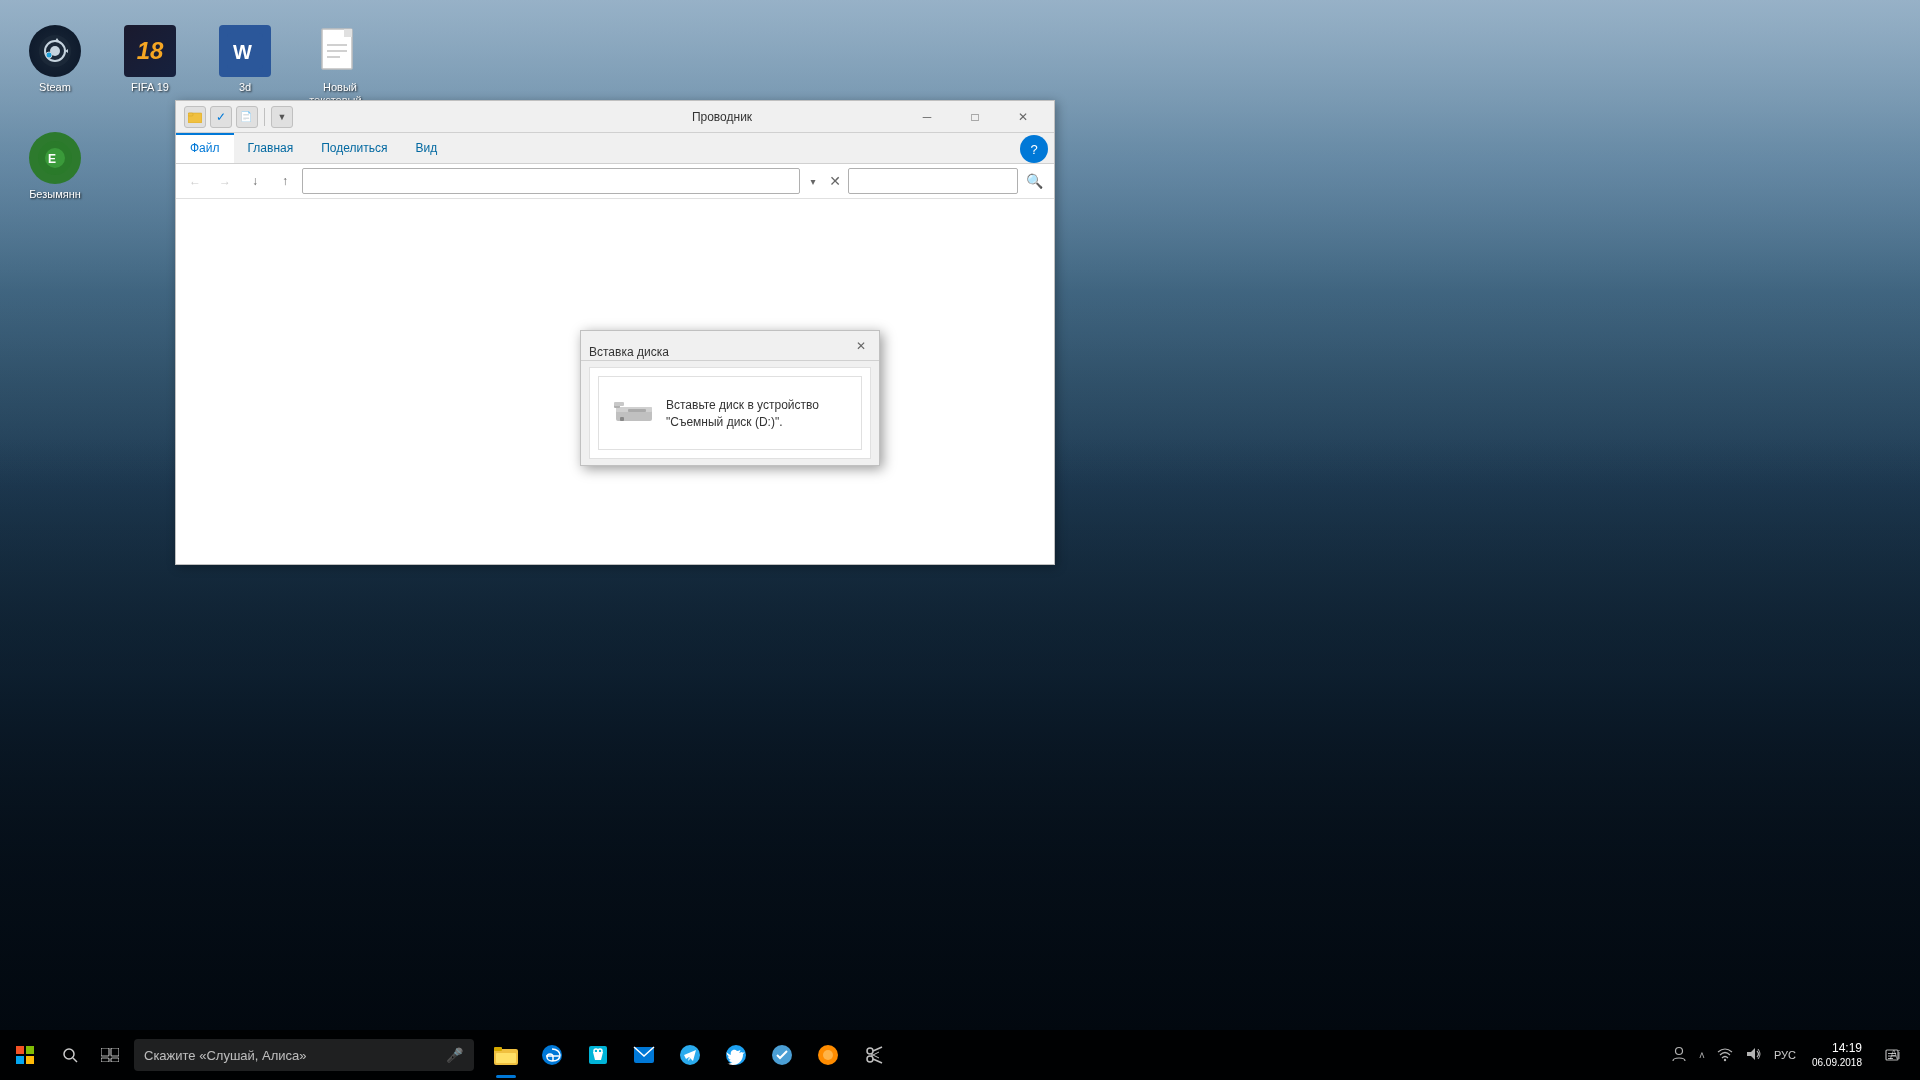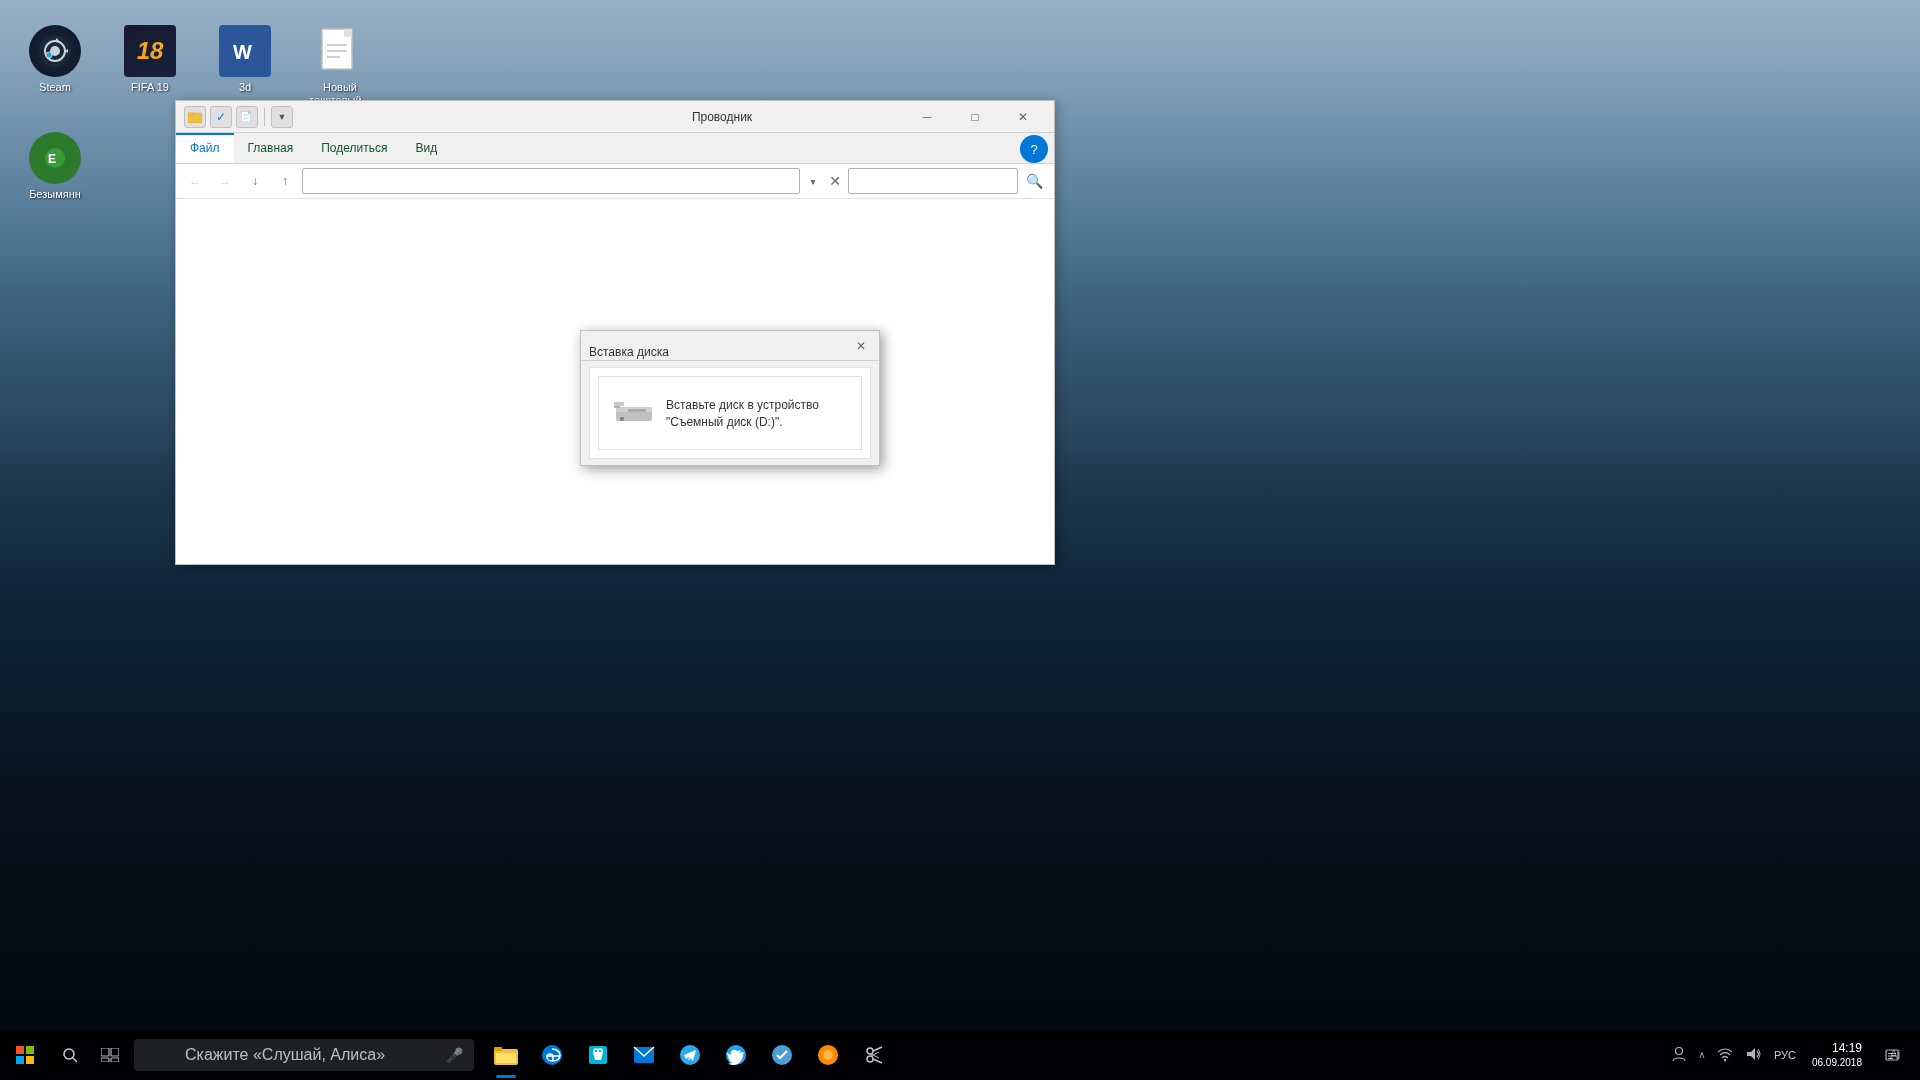--- a/index.html
+++ b/index.html
@@ -228,21 +228,21 @@
       display: flex;
       align-items: stretch;
       background: #f0f0f0;
       border-bottom: 1px solid #d0d0d0;
     }
 
     .ribbon-tab {
       padding: 5px 14px;
       font-size: 12px;
       cursor: pointer;
-      color: #14532d;
+      color: #0369a1;
       border: none;
       background: transparent;
     }
 
     .ribbon-tab.active {
       background: white;
       color: #0078d7;
       border-top: 2px solid #0078d7;
       padding-top: 3px;
     }
@@ -465,23 +465,22 @@
       border-radius: 4px;
       display: flex;
       align-items: center;
       padding: 0 10px;
       gap: 8px;
       margin: 0 4px;
     }
 
     .taskbar-search-text {
       color: rgba(255,255,255,0.7);
-      font-size: 16px;
+      font-size: 13px;
       flex: 1;
-      margin-left: 41px;
     }
 
     .taskbar-mic {
       color: rgba(255,255,255,0.7);
       font-size: 14px;
       cursor: pointer;
     }
 
     .taskbar-apps {
       display: flex;

